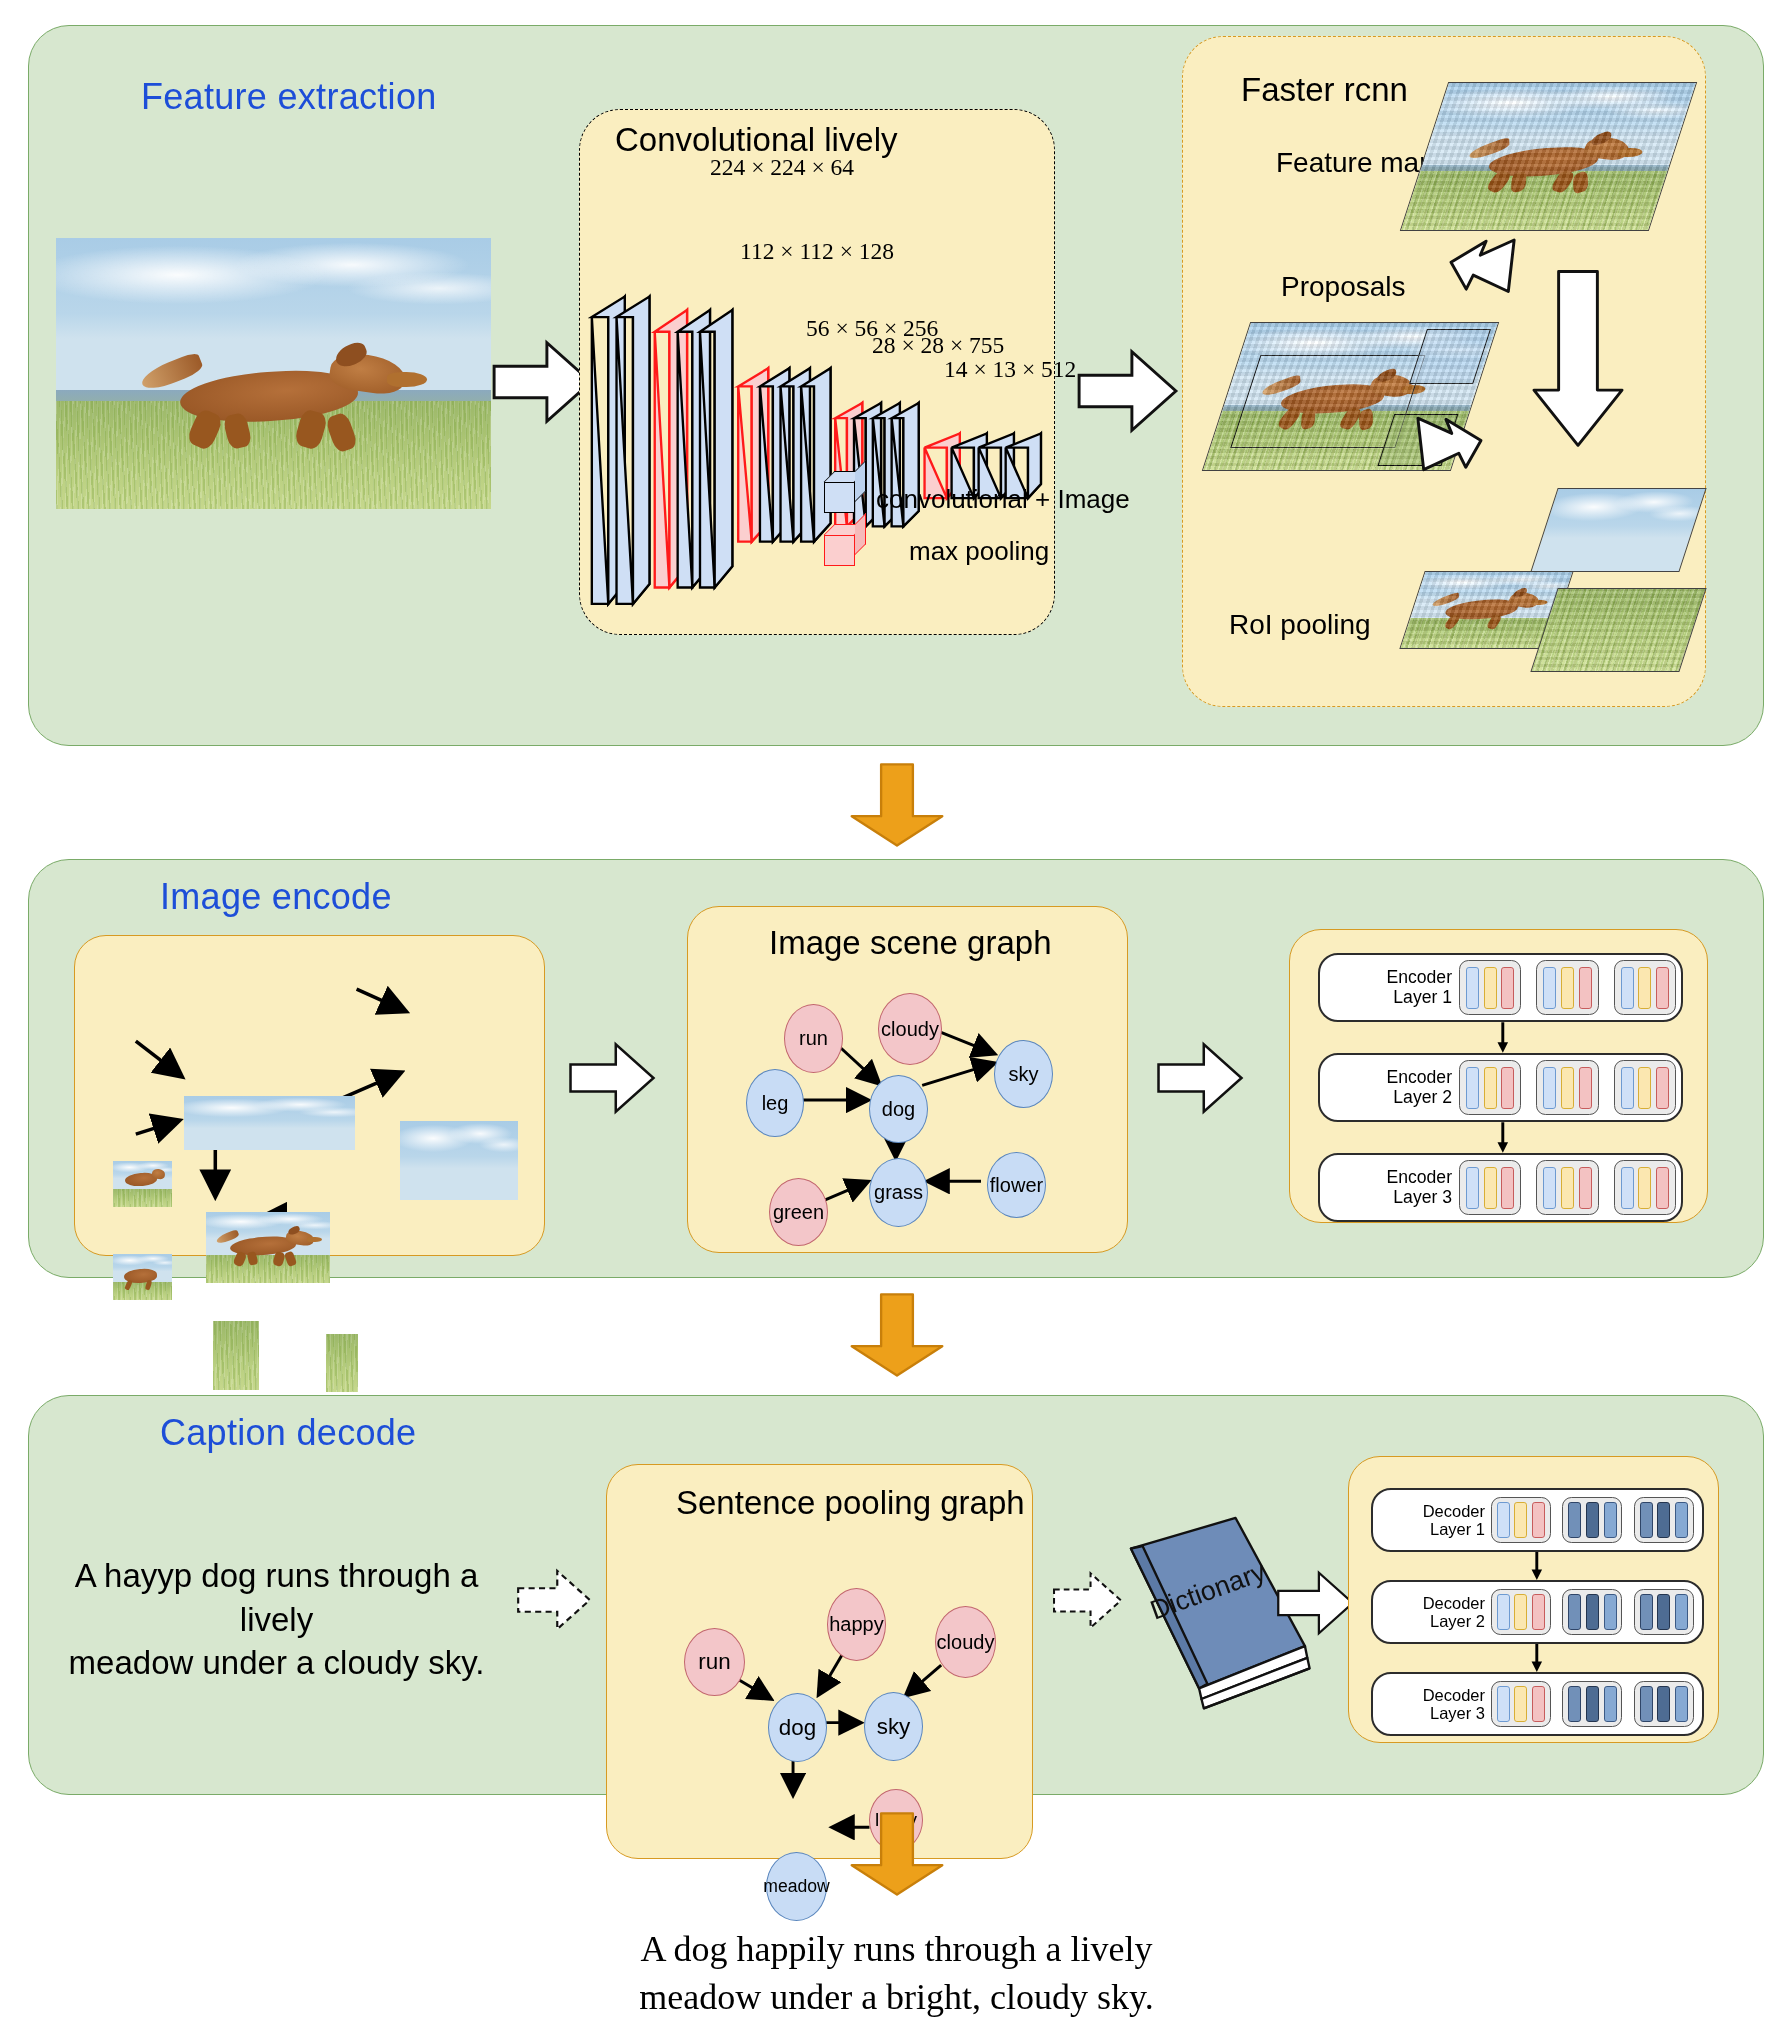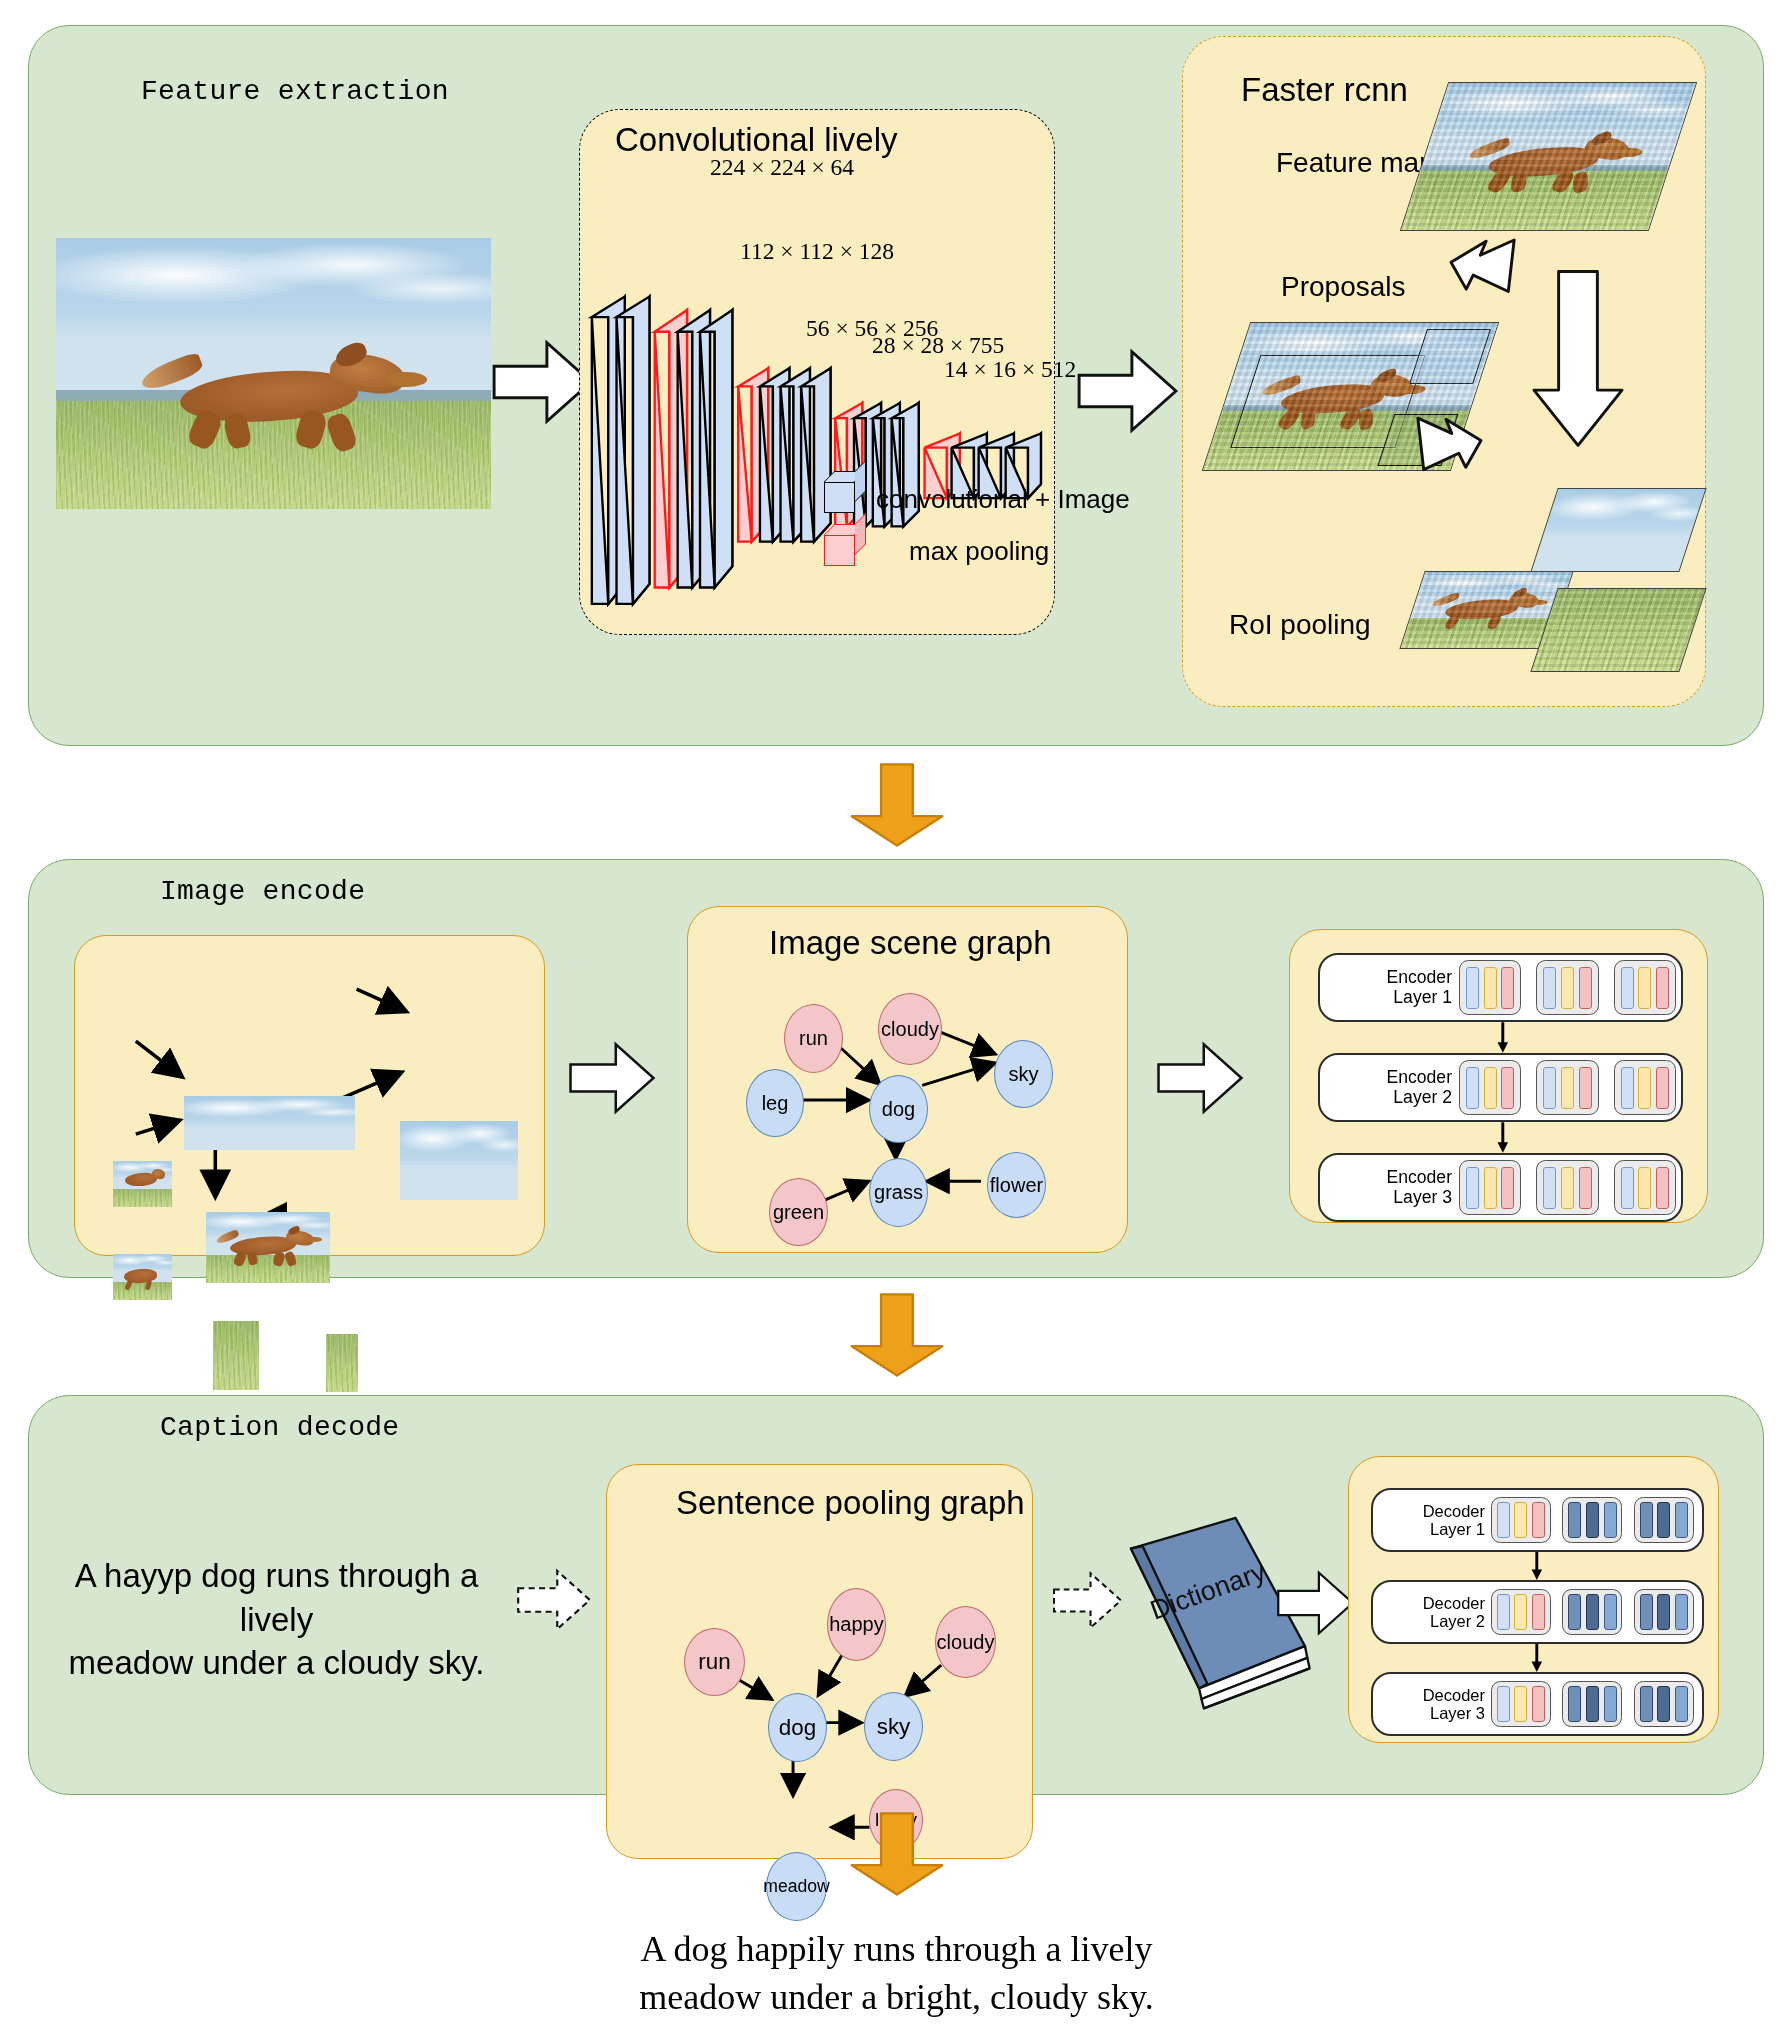--- a/index.html
+++ b/index.html
@@ -9,25 +9,24 @@
   
   .stage{
     position:absolute;
     background:#d7e7cf;
     border:1.8px solid #7aab68;
     border-radius:41px;
     box-sizing:border-box;
   }
   .stage-title{
     position:absolute;
-    font-size:28px;
+    font-size:36px;
     letter-spacing:0.3px;
     white-space:nowrap;
-    color:#000000;
-    font-family:Liberation Mono, monospace;
+    color:#1d4ed8;
   }
 
   
   .ypanel{
     position:absolute;
     background:#faeec0;
     border:1.8px solid #d79a22;
     border-radius:32px;
     box-sizing:border-box;
   }
@@ -176,21 +175,21 @@
   <polygon points="5,48 95,48 95,8 170,75 95,142 95,102 5,102" fill="#ffffff" stroke="#111" stroke-width="5"></polygon>
 </svg>
 
 <div class="ypanel dashed" style="left:579px;top:109px;width:476px;height:526px;"></div>
 <div class="ypanel-title" style="left:615px;top:121px;">Convolutional lively</div>
 
 <div class="dimlabel" style="left:710px;top:154px;">224 × 224 × 64</div>
 <div class="dimlabel" style="left:740px;top:238px;">112 × 112 × 128</div>
 <div class="dimlabel" style="left:806px;top:315px;">56 × 56 × 256</div>
 <div class="dimlabel" style="left:872px;top:332px;">28 × 28 × 755</div>
-<div class="dimlabel" style="left:944px;top:356px;">14 × 16 × 512</div>
+<div class="dimlabel" style="left:944px;top:356px;">14 × 13 × 512</div>
 
 <svg class="abs" style="left:588px;top:176px;" width="465" height="435" viewBox="0 0 790 740">
 
   <g stroke="#000" stroke-width="4" fill="#cfdff5">
     <path d="M6,240 L6,728 L34,728 L34,240 L62,205 L62,694 L34,728 Z"></path>
     <path d="M6,240 L62,205 L62,694 L34,728 L34,240 Z"></path>
     <path d="M48,240 L48,728 L76,728 L76,240 L104,205 L104,694 L76,728 Z"></path>
     <path d="M48,240 L104,205 L104,694 L76,728 L76,240 Z"></path>
   </g>
 

